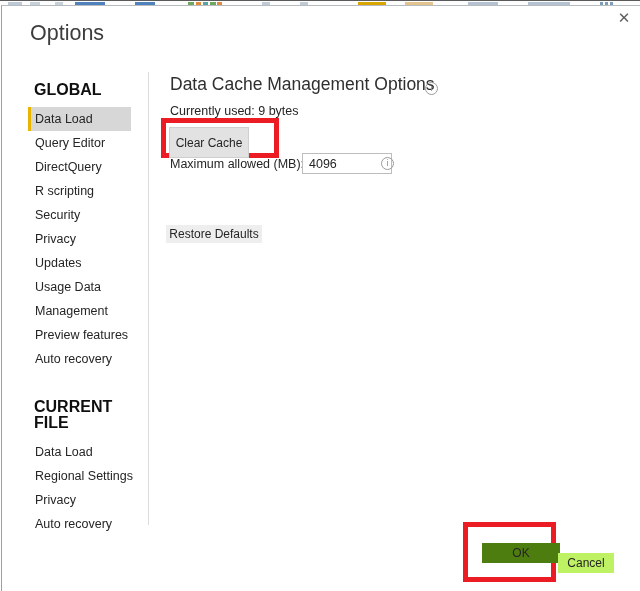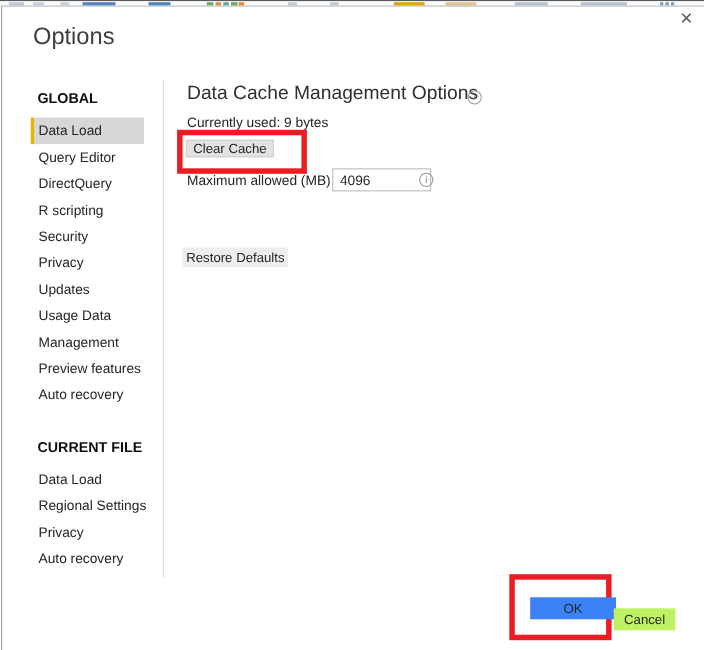--- a/index.html
+++ b/index.html
@@ -16,21 +16,21 @@
     border-left:1px solid #9aa0a6; border-top:1px solid #b6bbbf; }
 
   .close-btn { position:absolute; left:613px; top:7px; width:22px; height:22px;
     font-size:15px; color:#5f5f5f; text-align:center; line-height:22px; cursor:pointer; }
 
   .dialog-title { position:absolute; left:30px; top:21px; font-size:21.5px;
     font-weight:300; color:#3d3d3d; }
 
   
   .sidebar { position:absolute; left:28px; top:82px; width:103px; }
-  .side-header { font-weight:bold; font-size:13px; color:#0f0f0f;
+  .side-header { font-weight:bold; font-size:16px; color:#0f0f0f;
     padding-left:6px; line-height:16px; margin-bottom:9px; }
   .side-header:not(:first-child) { margin-top:28px; }
   .side-item { font-size:12.5px; color:#252525; line-height:24px; height:24px;
     padding-left:7px; cursor:pointer; white-space:nowrap; }
   .side-item.selected { background:#d7d7d7; border-left:3px solid #e9b500; padding-left:4px; }
 
   .divider { position:absolute; left:148px; top:72px; width:1px; height:453px; background:#dcdcdc; }
 
   
   .content-heading { position:absolute; left:170px; top:74px; font-size:17.5px;
@@ -42,24 +42,24 @@
   .info-input { position:absolute; left:381px; top:157px; }
 
   .currently-used { position:absolute; left:170px; top:104px; font-size:12.5px; }
 
   .annotation-box { position:absolute; border:5px solid #ec1c24; background:transparent; }
   .annot-clear { left:161px; top:118px; width:118px; height:40px; }
   .annot-ok { left:463px; top:522px; width:93px; height:60px; }
 
   .btn { position:absolute; font-size:12px; color:#252525; text-align:center;
     cursor:pointer; border:none; font-family:inherit; }
-  .btn-clear-cache { left:169px; top:127px; width:80px; height:16px;
+  .btn-clear-cache { left:169px; top:127px; width:80px; height:31px;
     background:#e2e2e2; border:1px solid #cfcfcf; }
   .btn-restore { left:166px; top:225px; width:96px; height:18px; background:#eeeeee; }
-  .btn-ok { left:482px; top:543px; width:78px; height:20px; background:#3b82f6; }
+  .btn-ok { left:482px; top:543px; width:78px; height:20px; background:#4d7c0f; }
   .btn-cancel { left:558px; top:543px; width:56px; height:20px; background:#bef264;margin-top:10px; }
 
   .max-label { position:absolute; left:170px; top:157px; font-size:12.5px; }
   .max-input { position:absolute; left:302px; top:153px; width:90px; height:21px;
     border:1px solid #bdbdbd; font-size:12.5px; padding:0 6px; color:#252525;
     font-family:inherit; }
 </style>
 </head>
 <body>
 

